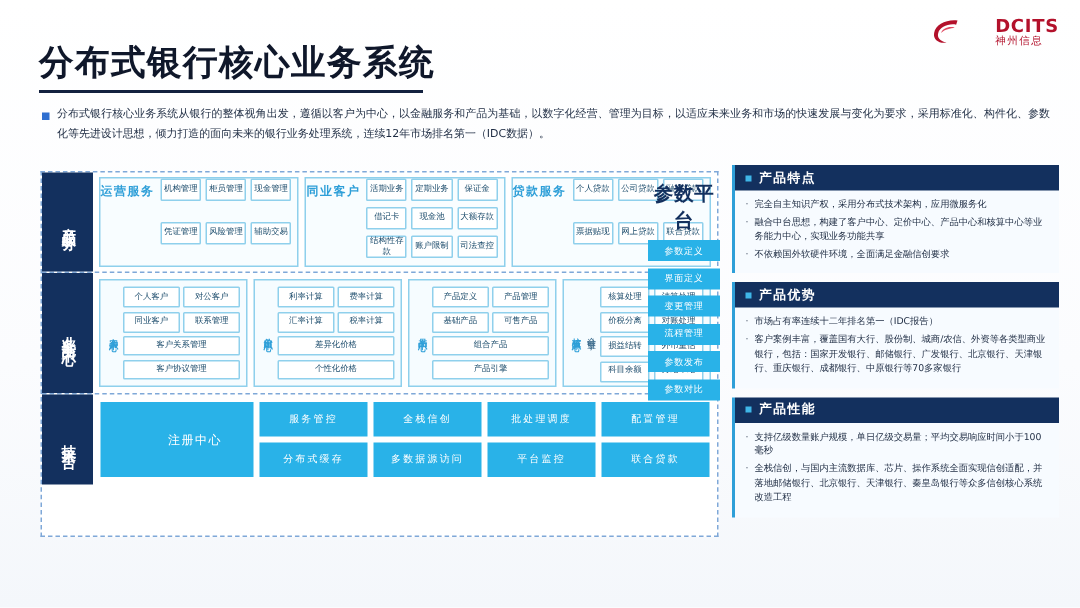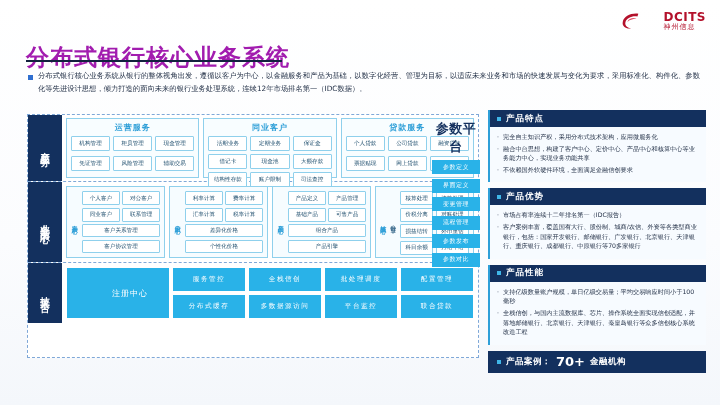--- a/index.html
+++ b/index.html
@@ -17,21 +17,21 @@
 
   
   .logo{position:absolute;right:14px;top:10px;display:flex;align-items:center;gap:21px;}
   .logo-mark{width:22px;height:22px;position:relative;}
   .logo-mark svg{display:block;}
   .logo-txt{line-height:1;}
   .logo-txt .l1{font-size:12px;font-weight:bold;color:#b3112b;letter-spacing:.5px;}
   .logo-txt .l2{font-size:7px;color:#b3112b;letter-spacing:1px;margin-top:1px;}
 
   .title{position:absolute;left:26px;top:26px;font-size:23px;font-weight:bold;
-    color:#a21caf;letter-spacing:1px;margin-top:16px;}
+    color:#0f172a;letter-spacing:1px;}
   .title-rule{position:absolute;left:26px;top:60px;width:256px;height:2px;background:#13213f;}
 
   .lead{position:absolute;left:28px;top:70px;width:672px;display:flex;gap:5px;}
   .lead .bullet{width:5px;height:5px;background:#2f6fd0;margin-top:5px;flex:0 0 5px;}
   .lead .txt{font-size:7.3px;line-height:1.75;color:#1d2b42;text-align:justify;}
 
   
   .diagram{position:absolute;left:27px;top:114px;width:450px;height:242px;
     border:1px dashed #7fa8d8;background:#ffffff;}
   .row{display:flex;align-items:stretch;}
@@ -48,21 +48,21 @@
     font-size:5.6px;text-align:center;border-radius:1px;
     display:flex;align-items:center;justify-content:center;line-height:1.15;}
 
   .vlabel{writing-mode:vertical-rl;text-orientation:upright;font-size:6px;
     color:#2e9fd8;font-weight:bold;letter-spacing:1px;display:flex;
     align-items:center;justify-content:center;line-height:1.1;}
 
   
   .pr-row{height:66px;}
   .pr-body{flex:1;display:flex;gap:4px;padding:3px 4px;}
-  .pr-col{flex:1;display:flex;flex-direction:column;}
+  .pr-col{flex:1;display:flex;flex-direction:row;font-family:Liberation Mono, monospace;}
   .grid3{display:grid;grid-template-columns:repeat(3,1fr);gap:3px;padding:0 4px 4px;flex:1;}
   .grid3 .chip{height:13px;}
 
   
   .cap-row{height:80px;border-top:1px dashed #7fa8d8;}
   .cap-body{flex:1;display:flex;gap:4px;padding:4px;}
   .cap-card{flex:1;display:flex;border:1px solid #8fd0ec;background:#f6fcff;padding:2px;}
   .cap-card .vlabel{width:11px;flex:0 0 11px;}
   .cap-inner{flex:1;display:flex;flex-direction:column;gap:2.5px;padding:2px;}
   .cap-2{display:grid;grid-template-columns:1fr 1fr;gap:2.5px;}
@@ -326,21 +326,15 @@
             <span class="dot">·</span>
             <span>支持亿级数量账户规模，单日亿级交易量；平均交易响应时间小于100毫秒</span>
           </div>
         <div class="li">
             <span class="dot">·</span>
             <span>全栈信创，与国内主流数据库、芯片、操作系统全面实现信创适配，并落地邮储银行、北京银行、天津银行、秦皇岛银行等众多信创核心系统改造工程</span>
           </div>
       </div>
     </div>
 
-    <div class="case">
-      <span class="sq"></span>
-      <span class="ct">产品案例：</span>
-      <span class="big">70+</span>
-      <span class="ct">金融机构</span>
-    </div>
   </div>
 
 </div>
 
 </body></html>

